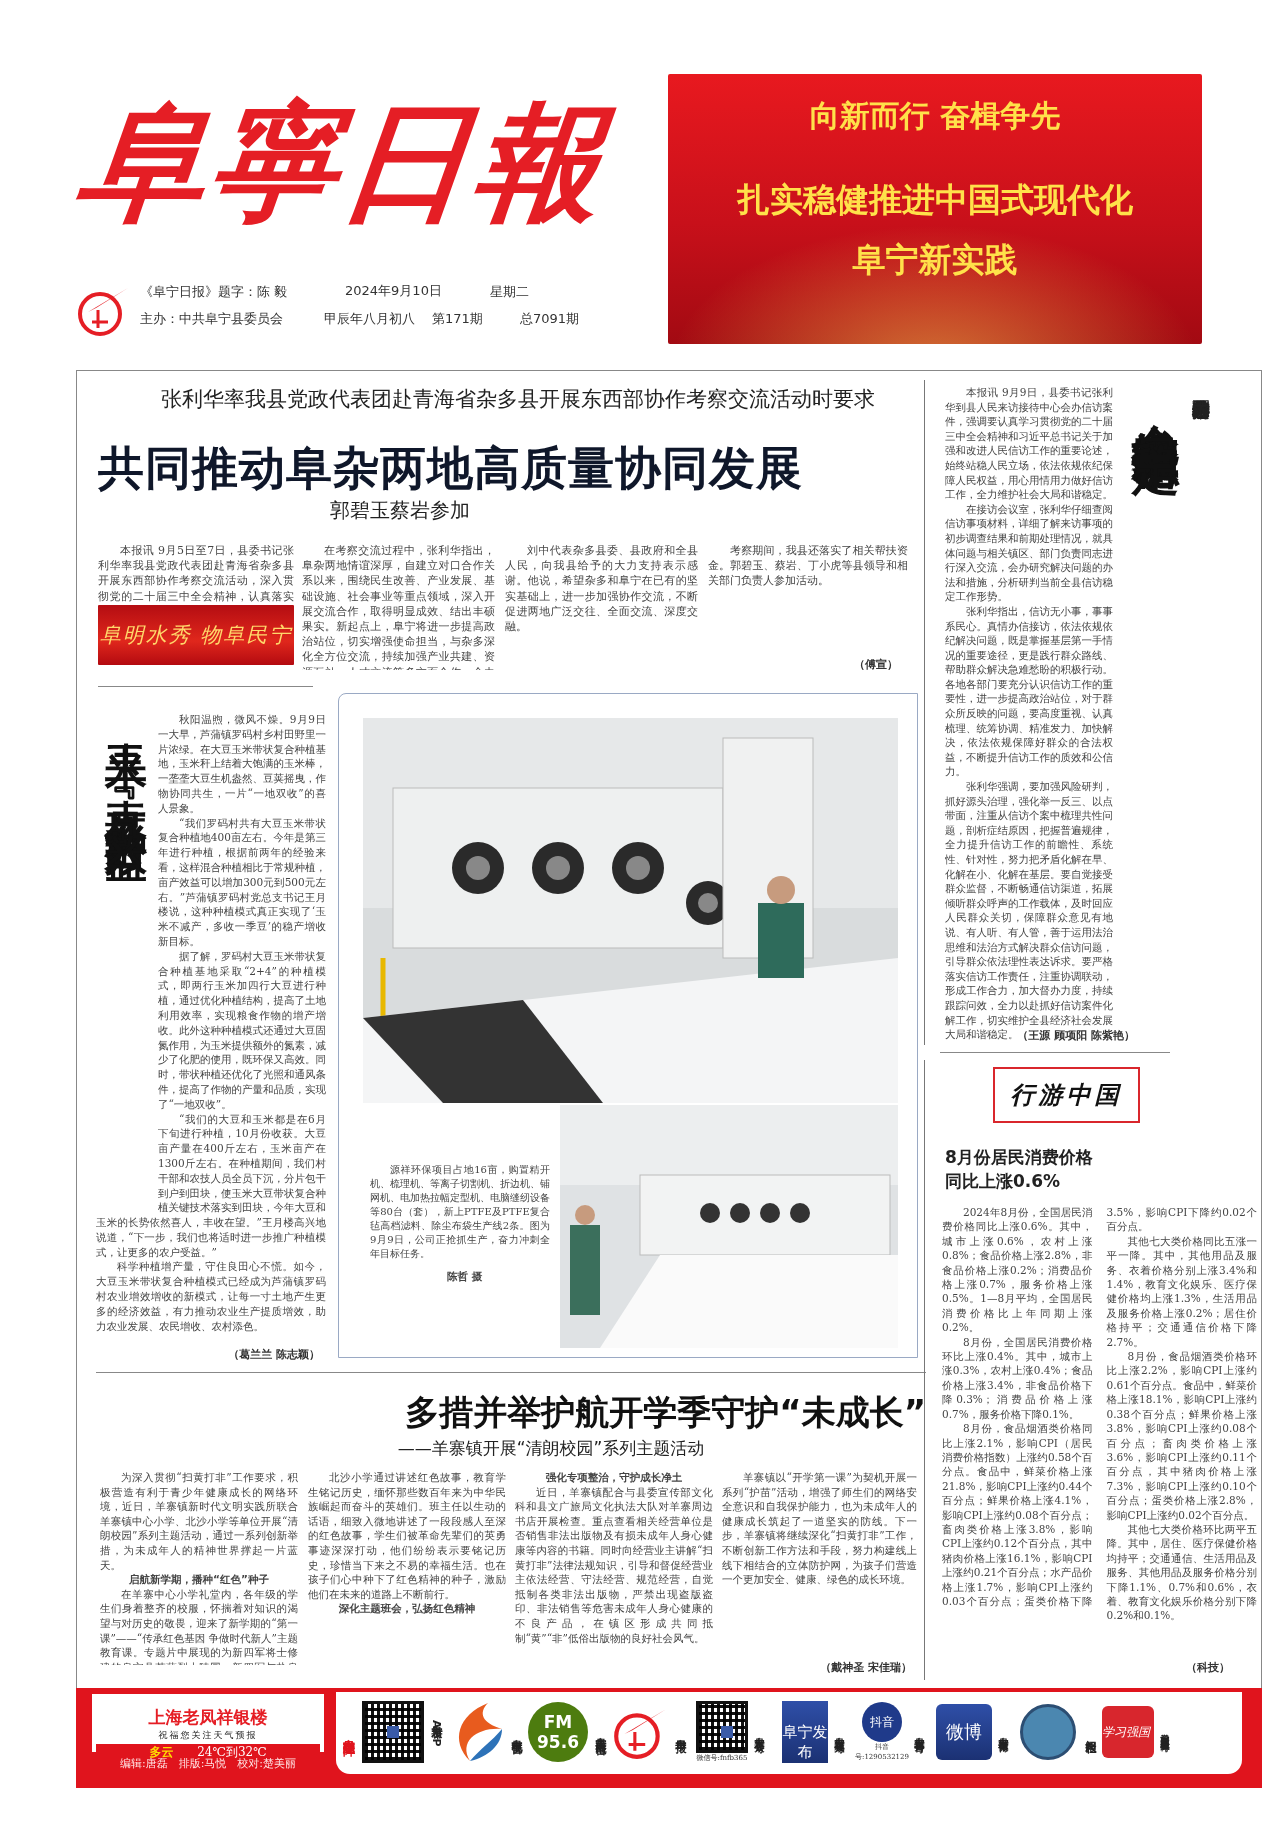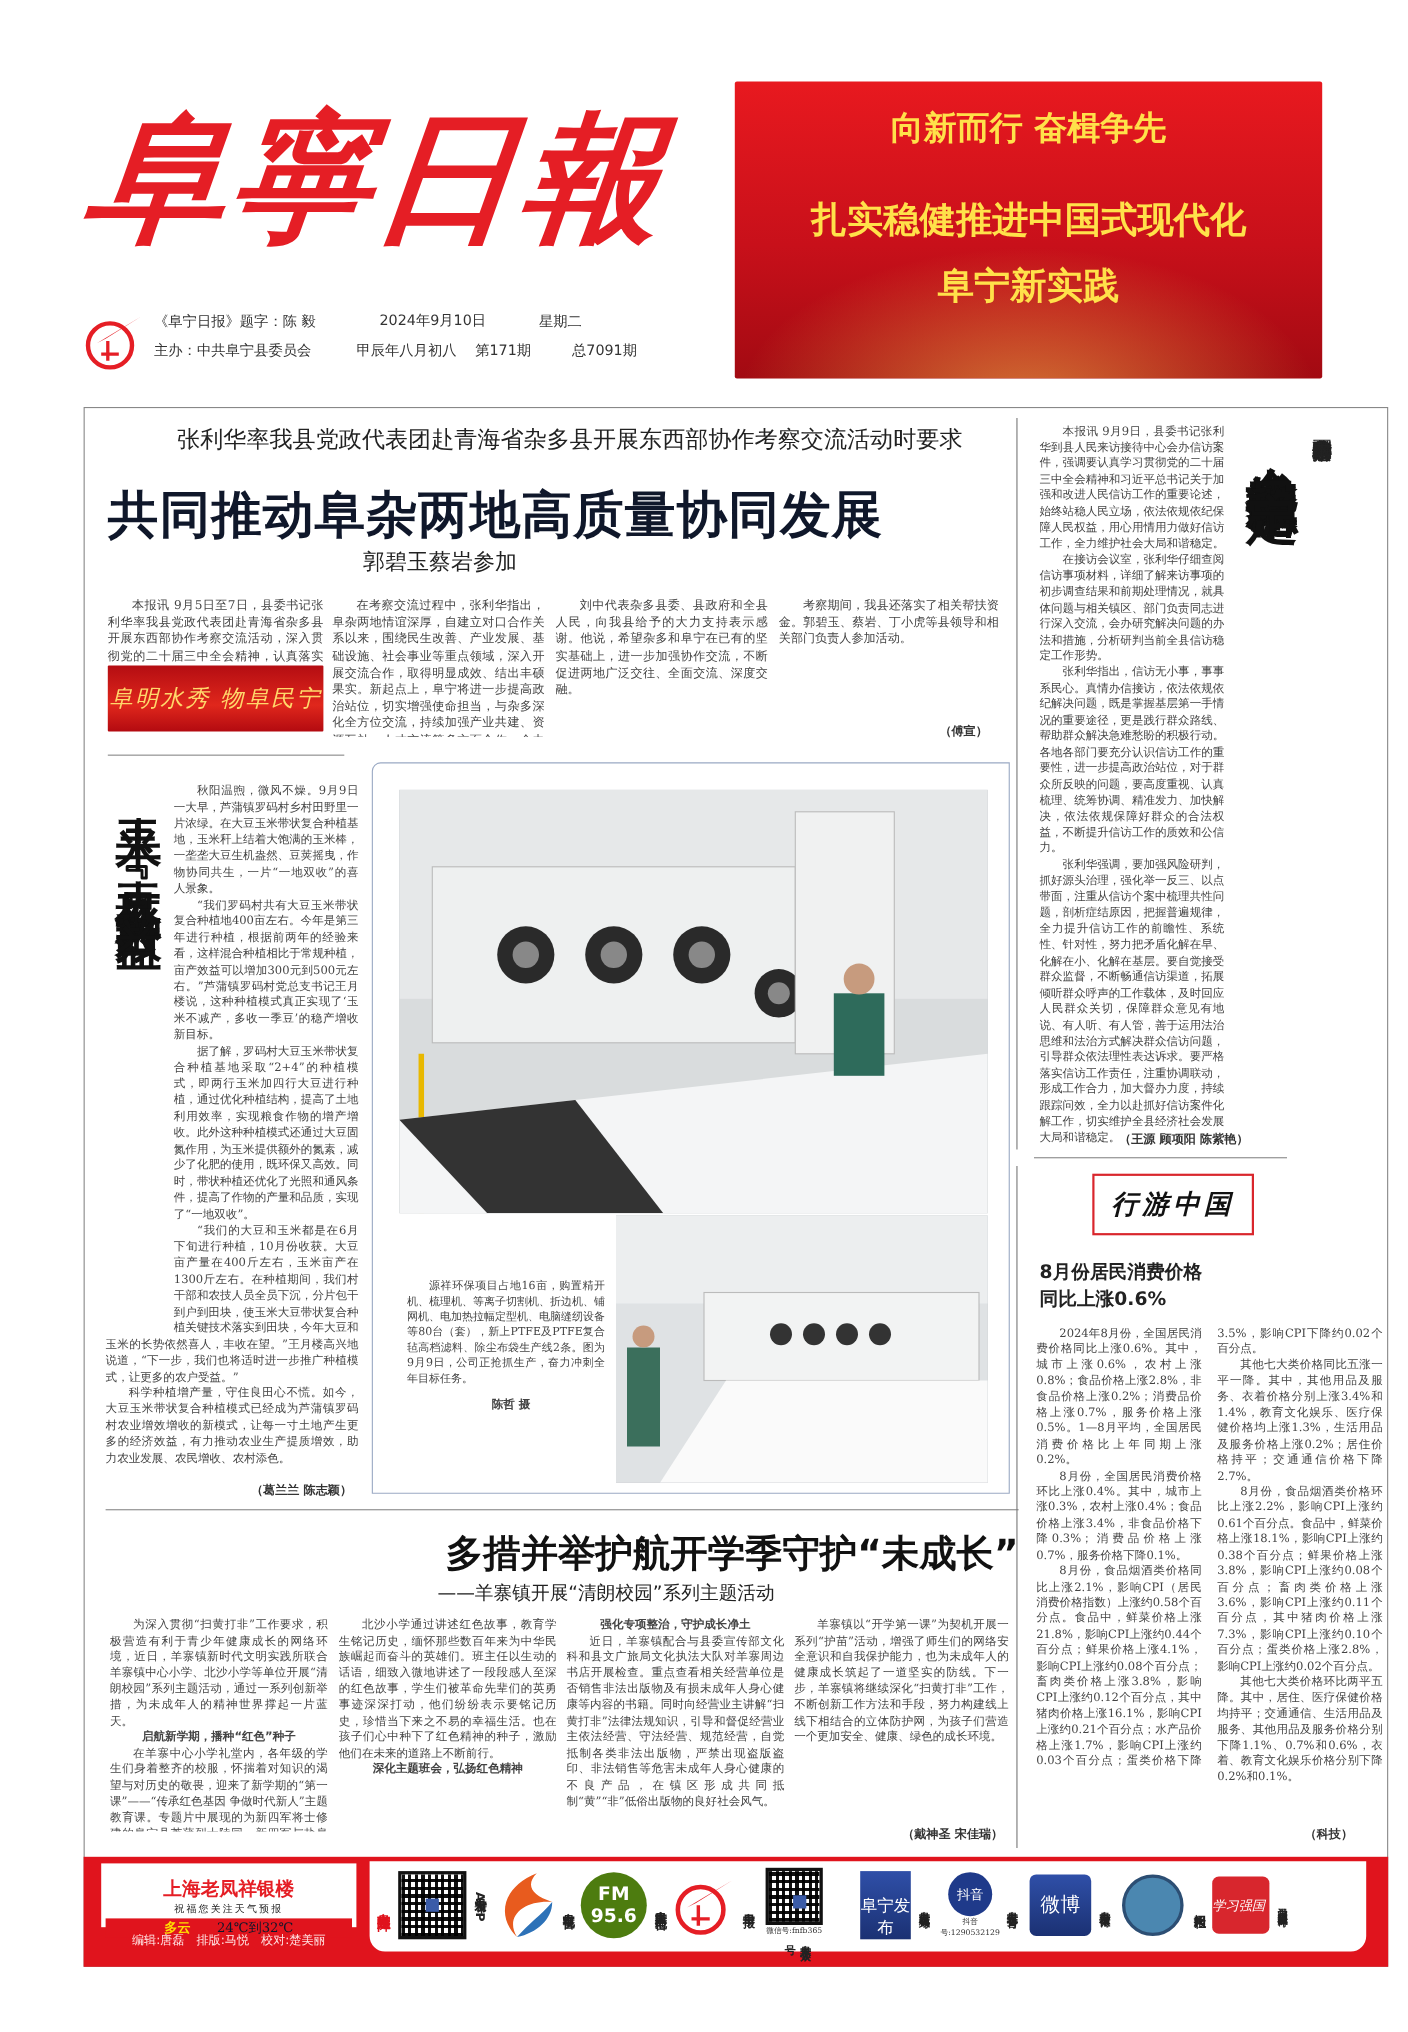--- a/index.html
+++ b/index.html
@@ -188,21 +188,21 @@
   <p>其他七大类价格环比两平五降。其中，居住、医疗保健价格均持平；交通通信、生活用品及服务、其他用品及服务价格分别下降1.1%、0.7%和0.6%，衣着、教育文化娱乐价格分别下降0.2%和0.1%。</p>
 </div>
 <div class="abs byline" style="left:1130px;top:1660px;width:100px;">（科技）</div>
 
 <div class="abs footer-bar"></div>
 <div class="abs" style="left:92px;top:1694px;width:232px;height:58px;background:#fff;">
   <div class="hd-sans" style="color:#e51e25;font-weight:bold;font-size:17px;text-align:center;padding-top:12px;">上海老凤祥银楼</div>
   <div style="font-size:9px;color:#222;text-align:center;letter-spacing:2px;">祝福您关注天气预报</div>
   <div style="margin:2px 4px 0;background:#e0141d;height:17px;text-align:center;font-size:12px;line-height:17px;">
     <span class="hd-sans" style="color:#ffde00;font-weight:bold;">多云</span>
-    <span style="color:#0f172a;margin-left:20px;">24℃到32℃</span>
+    <span style="color:#ffffff;margin-left:20px;">24℃到32℃</span>
   </div>
 </div>
 <div class="abs hd-sans" style="left:92px;top:1756px;width:232px;text-align:center;color:#ffe5e5;font-size:11px;">编辑:唐磊　排版:马悦　校对:楚美丽</div>
 
 <div class="abs media-box">
   <div class="media-item" style="left:4px;">
     <div class="vlabel" style="color:#e0141d;font-size:12px;">阜宁融媒矩阵</div>
   </div>
   <div class="media-item" style="left:26px;">
     <div class="qr"></div>
@@ -221,21 +221,21 @@
     <div class="vlabel" style="margin-left:4px;">阜宁人民广播电台</div>
   </div>
   <div class="media-item" style="left:274px;">
     <svg width="58" height="58" viewBox="0 0 56 56">
         <circle cx="26" cy="32" r="20" fill="none" stroke="#e51e25" stroke-width="4"></circle>
         <path d="M14 30 L54 6 L22 26 Z" fill="#e51e25"></path>
         <path d="M24 28 v18 M18 40 h16" stroke="#e51e25" stroke-width="3"></path>
       </svg>
     <div class="vlabel" style="margin-left:4px;">阜宁日报</div>
   </div>
-  <div class="media-item" style="left:360px;flex-direction:column;">
+  <div class="media-item" style="left:360px;flex-direction:row;">
     <div style="display:flex;flex-direction:column;align-items:center;">
       <div class="qr" style="width:52px;height:52px;"></div>
       <div style="font-size:7px;color:#333;">微信号:fnfb365</div>
     </div>
     <div class="vlabel" style="margin-left:4px;font-size:10px;">阜宁发布公众号</div>
   </div>
   <div class="media-item" style="left:446px;">
     <div style="width:46px;height:62px;background:linear-gradient(180deg,#2f4fa8,#1b3173);color:#fff;font-family:'DejaVu Sans',sans-serif;font-size:15px;text-align:center;line-height:20px;padding-top:21px;">阜宁发布</div>
     <div class="vlabel" style="margin-left:4px;font-size:10px;">阜宁发布视频号</div>
   </div>

